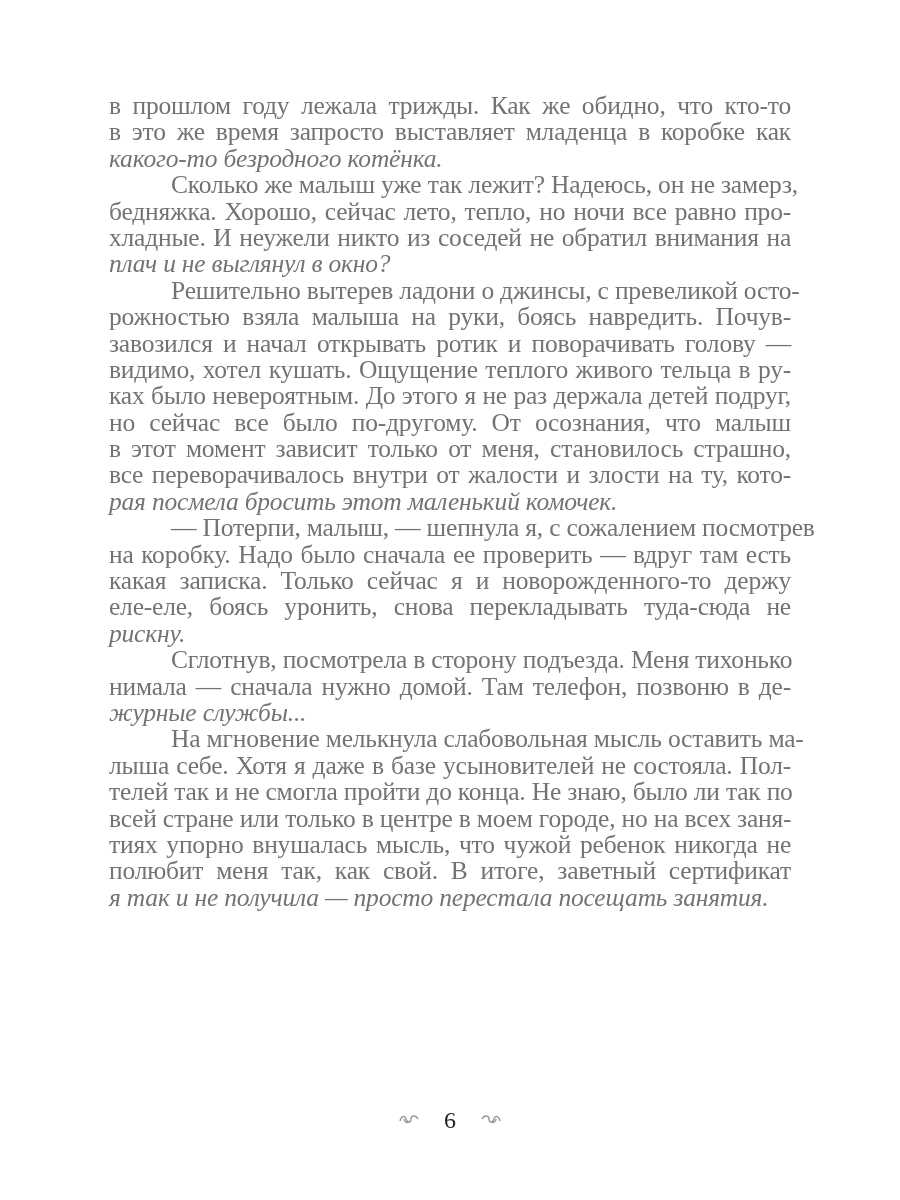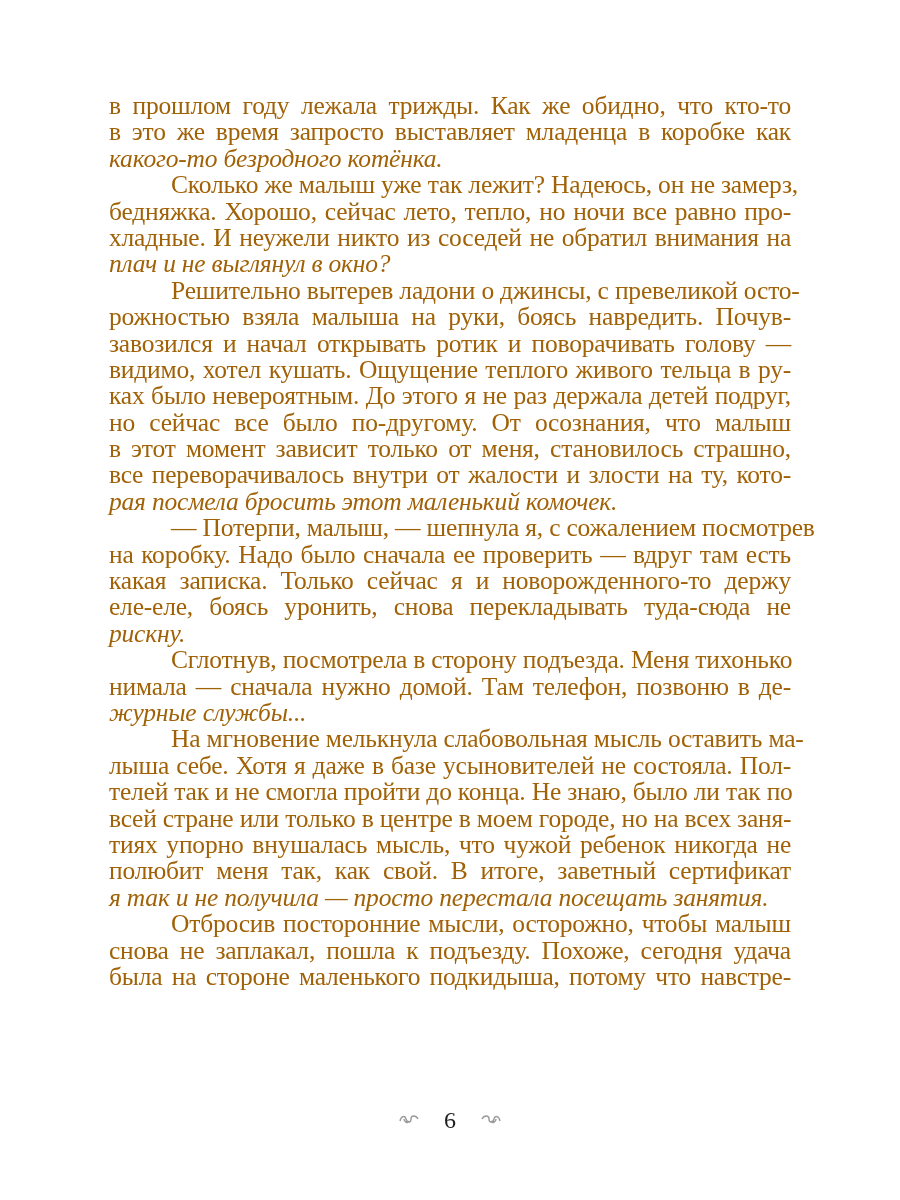--- a/index.html
+++ b/index.html
@@ -14,21 +14,21 @@
       overflow: hidden;
     }
     .page {
       position: absolute;
       left: 109px;
       top: 93px;
       width: 682px;
       font-family: "Liberation Serif", "DejaVu Serif", serif;
       font-size: 25.5px;
       line-height: 26.4px;
-      color: #a16207;
+      color: #737373;
       letter-spacing: -0.2px;
     }
     .para {
       margin: 0;
       text-align: justify;
       text-align-last: left;
     }
     .line {
       display: block;
       text-align: justify;
@@ -112,25 +112,20 @@
   <div class="para">
     <span class="line indent">На мгновение мелькнула слабовольная мысль оставить ма-</span>
     <span class="line">лыша себе. Хотя я даже в базе усыновителей не состояла. Пол-</span>
     <span class="line">телей так и не смогла пройти до конца. Не знаю, было ли так по</span>
     <span class="line">всей стране или только в центре в моем городе, но на всех заня-</span>
     <span class="line">тиях упорно внушалась мысль, что чужой ребенок никогда не</span>
     <span class="line">полюбит меня так, как свой. В итоге, заветный сертификат</span>
     <span class="line last">я так и не получила — просто перестала посещать занятия.</span>
   </div>
 
-  <div class="para">
-    <span class="line indent">Отбросив посторонние мысли, осторожно, чтобы малыш</span>
-    <span class="line">снова не заплакал, пошла к подъезду. Похоже, сегодня удача</span>
-    <span class="line">была на стороне маленького подкидыша, потому что навстре-</span>
-  </div>
 </div>
 
 <div class="footer">
   <span class="ornament">
     <svg width="22" height="14" viewBox="0 0 22 14" fill="none" stroke="#9a9a9a" stroke-width="1.4">
       <path d="M2 9 C3 4, 7 3, 8 7 C9 11, 13 11, 13 7 C13 3, 18 3, 20 7 M6 7 C6 10, 10 12, 11 9"></path>
     </svg>
   </span>
   <span class="page-number">6</span>
   <span class="ornament">

